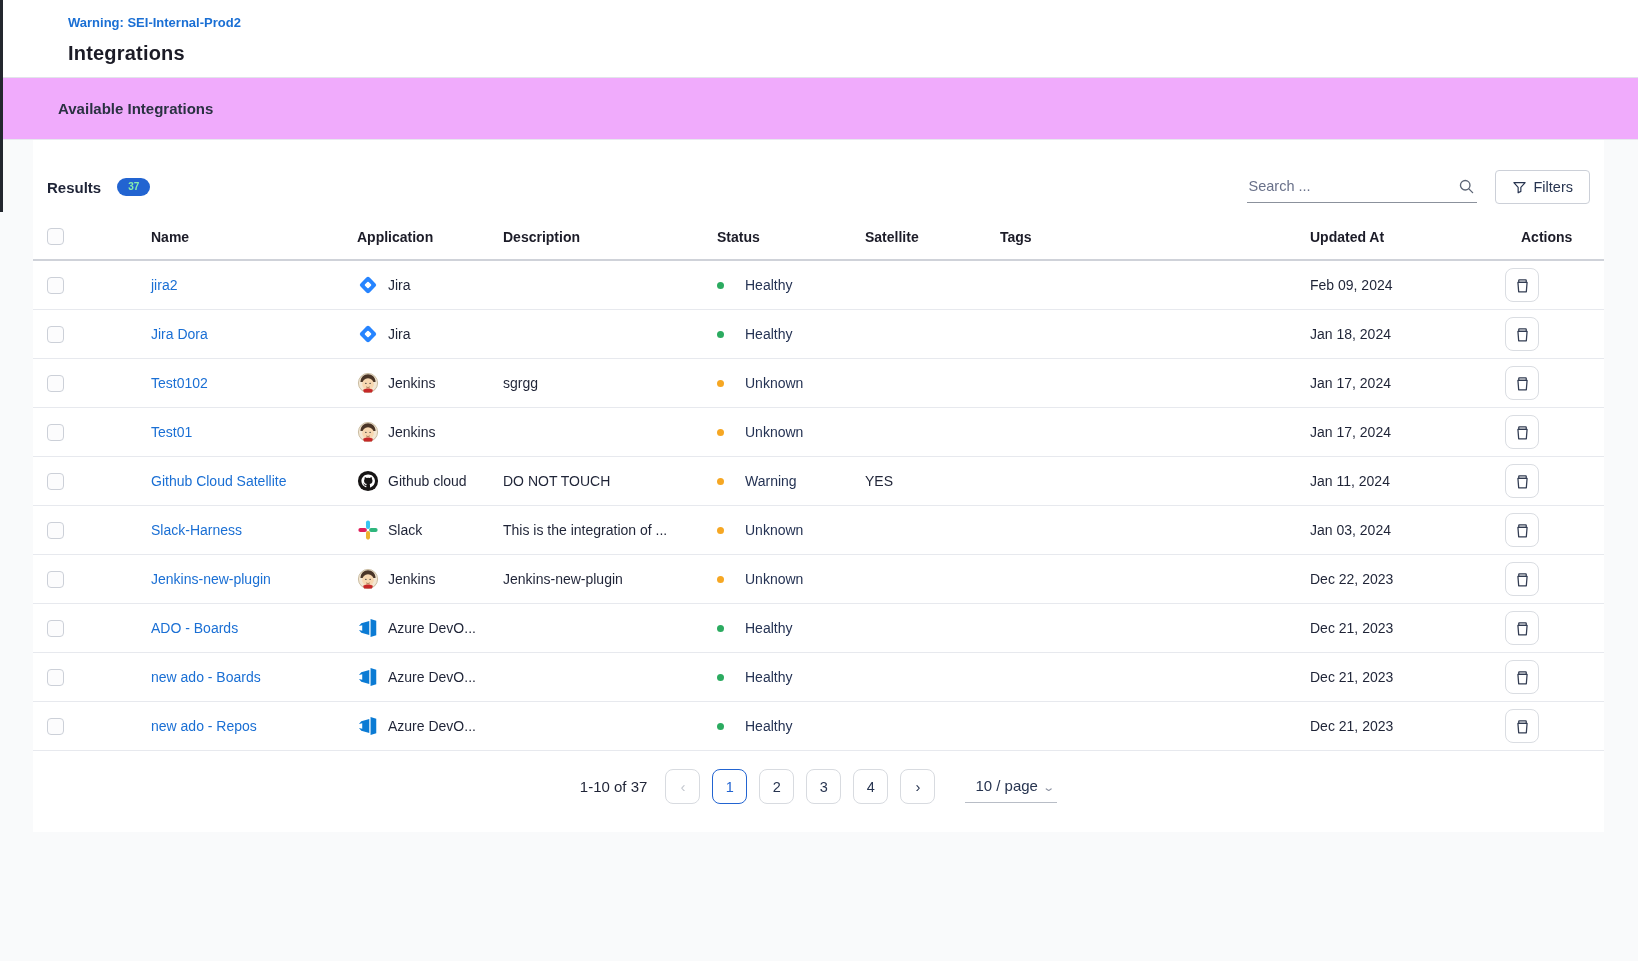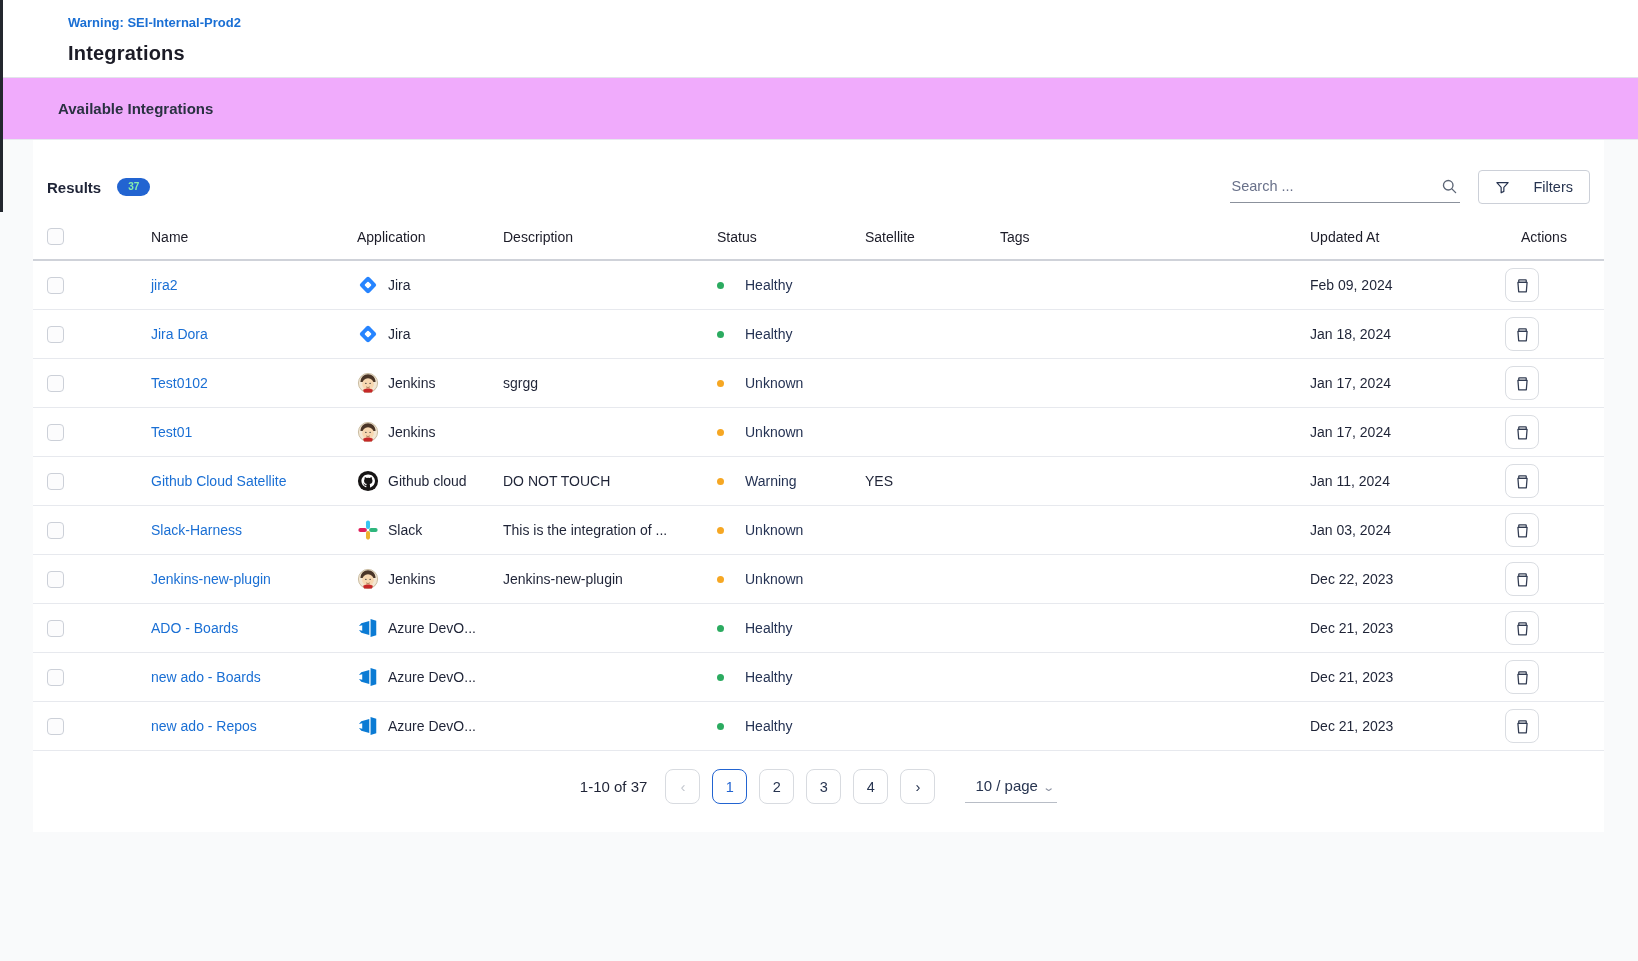--- a/index.html
+++ b/index.html
@@ -24,29 +24,29 @@
   
   .panel { background:#ffffff; margin:0 34px 0 33px; min-height:680px; }
   .panel-head { display:flex; align-items:center; justify-content:space-between; padding:30px 14px 10px 14px; }
   .results-wrap { display:flex; align-items:center; gap:16px; }
   .results-label { font-size:15px; font-weight:700; color:#1f2437; }
   .results-badge { background:var(--primary,#2264d1); color:#86efac; font-size:10px; font-weight:700; padding:4px 11px; border-radius:12px; line-height:1; }
   .head-right { display:flex; align-items:center; gap:18px; }
   .searchbox { display:flex; align-items:center; width:230px; border-bottom:1px solid #8b919c; padding:6px 2px 7px 2px; }
   .searchbox input { border:none; outline:none; flex:1; font-size:14.5px; color:#3b455c; background:transparent; font-family:inherit; }
   .searchbox input::placeholder { color:#69718a; }
-  .filters-btn { display:flex; align-items:center; gap:24px; border:1px solid #ccd0d8; background:#fff; border-radius:4px; height:34px; padding:0 16px; font-size:14.5px; font-weight:500; color:#273450; cursor:pointer; font-family:inherit; }
+  .filters-btn { display:flex; align-items:center; gap:7px; border:1px solid #ccd0d8; background:#fff; border-radius:4px; height:34px; padding:0 16px; font-size:14.5px; font-weight:500; color:#273450; cursor:pointer; font-family:inherit; }
 
   
   .trow, .thead-row {
     display:grid;
     grid-template-columns:104px 206px 146px 214px 148px 135px 310px 195px 1fr;
     align-items:center; padding-left:14px;
   }
-  .thead-row { height:47px; border-bottom:2px solid #cfd2d9; font-size:14px; font-weight:400; color:#1c1c28; }
+  .thead-row { height:47px; border-bottom:2px solid #cfd2d9; font-size:14px; font-weight:700; color:#1c1c28; }
   .trow { height:49px; border-bottom:1px solid #e7e9ee; font-size:14px; }
   .checkbox { width:17px; height:17px; border:1.5px solid #ccd0d8; border-radius:4px; background:#fcfcfd; display:inline-block; cursor:pointer; }
   .c-check { display:flex; }
   .name-link { color:#1a6fd4; font-weight:500; text-decoration:none; cursor:pointer; }
   .c-app { display:flex; align-items:center; gap:9px; }
   .app-icon { width:22px; height:22px; display:inline-flex; }
   .app-icon svg { width:22px; height:22px; }
   .c-desc, .c-appname, .c-sat, .c-updated { color:#1f2437; }
   .c-desc { white-space:nowrap; overflow:hidden; text-overflow:ellipsis; padding-right:16px; }
   .c-status { display:flex; align-items:center; gap:21px; }

